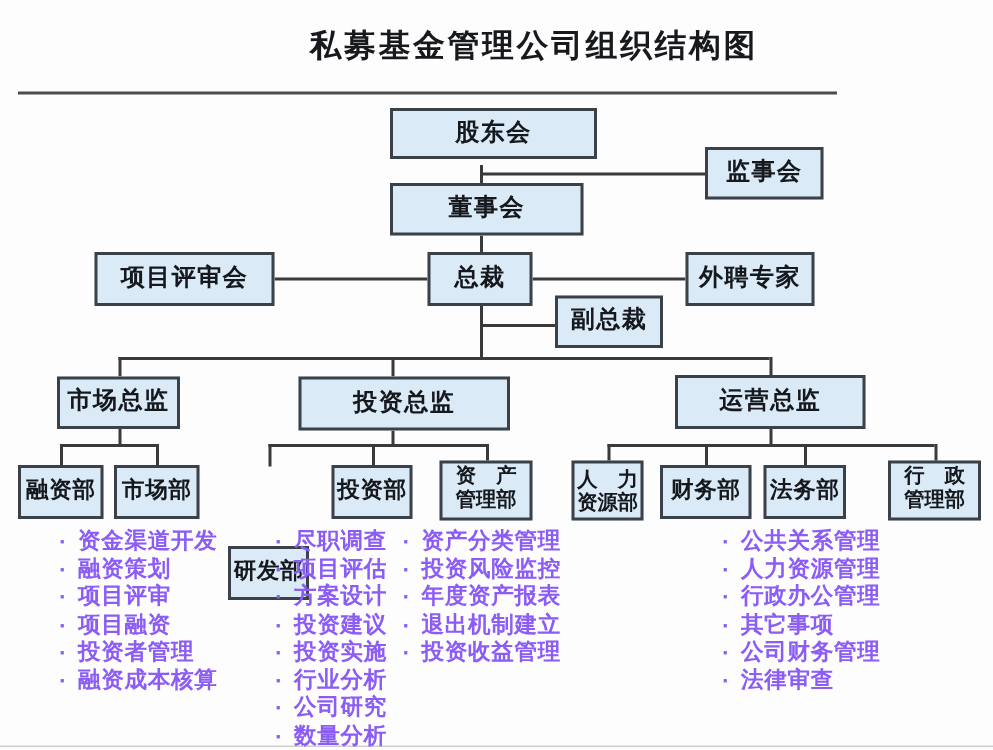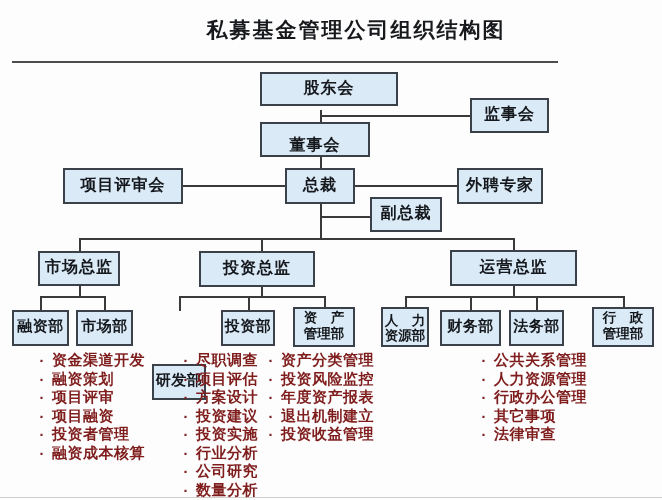--- a/index.html
+++ b/index.html
@@ -23,21 +23,21 @@
     display:flex; flex-direction:column; align-items:center; justify-content:center;
     font-weight:700; color:#15181c; font-size:16px; letter-spacing:1px; line-height:1.15;
     white-space:nowrap;
   }
   .node.sm  { font-size:15px; letter-spacing:0.5px; }
   .node.two { font-size:13.5px; letter-spacing:0; }
   .seg { position:absolute; background:var(--line-color,#3a3a3a); }
   .seg.h { height:2px; }
   .seg.v { width:2px; }
   .blist {
-    position:absolute; font-weight:700; font-size:15px; color:#7f1d1d;
+    position:absolute; font-weight:700; font-size:15px; color:#8b5cf6;
     line-height:18.5px; white-space:nowrap; letter-spacing:0.5px;
   }
   .bitem .bullet { display:inline-block; width:15px; font-size:15px; }
 </style>
 </head>
 <body>
 
 <div id="canvas" style="--node-fill: #daeaf7; --node-border: #3a4148; --line-color: #3a3a3a; background: rgb(253, 253, 253);">
   <div id="title">私募基金管理公司组织结构图</div>
   <div id="rule"></div>
@@ -67,39 +67,39 @@
     <div class="seg v" style="left: 405px; top: 296px; height: 12px;"></div>
     <div class="seg v" style="left: 470px; top: 296px; height: 15px;"></div>
     <div class="seg v" style="left: 536px; top: 296px; height: 15px;"></div>
     <div class="seg v" style="left: 623px; top: 296px; height: 12px;"></div>
     <div class="node" style="left: 260px; top: 72px; width: 138px; height: 34px;">
       <div class="node-line">股东会</div>
     </div>
     <div class="node" style="left: 470px; top: 98px; width: 79px; height: 35px;">
       <div class="node-line">监事会</div>
     </div>
-    <div class="node" style="left: 260px; top: 122px; width: 110px; height: 35px; justify-content: flex-end;">
+    <div class="node" style="left: 260px; top: 122px; width: 129px; height: 35px;">
       <div class="node-line">董事会</div>
     </div>
     <div class="node" style="left: 63px; top: 168px; width: 120px; height: 36px; align-items: center;">
       <div class="node-line">项目评审会</div>
     </div>
     <div class="node" style="left: 285px; top: 168px; width: 70px; height: 36px;">
       <div class="node-line">总裁</div>
     </div>
     <div class="node" style="left: 457px; top: 168px; width: 86px; height: 36px; align-items: center;">
       <div class="node-line">外聘专家</div>
     </div>
     <div class="node" style="left: 370px; top: 197px; width: 72px; height: 35px;">
       <div class="node-line">副总裁</div>
     </div>
     <div class="node" style="left: 38px; top: 251px; width: 82px; height: 35px;">
       <div class="node-line">市场总监</div>
     </div>
-    <div class="node" style="left: 199px; top: 251px; width: 116px; height: 36px;">
+    <div class="node" style="left: 199px; top: 251px; width: 141px; height: 36px;">
       <div class="node-line">投资总监</div>
     </div>
     <div class="node" style="left: 450px; top: 250px; width: 127px; height: 36px;">
       <div class="node-line">运营总监</div>
     </div>
     <div class="node sm" style="left: 12px; top: 310px; width: 57px; height: 36px;">
       <div class="node-line">融资部</div>
     </div>
     <div class="node sm" style="left: 76px; top: 310px; width: 57px; height: 36px;">
       <div class="node-line">市场部</div>
@@ -151,15 +151,16 @@
       <div class="bitem"><span class="bullet">·</span><span>投资风险监控</span></div>
       <div class="bitem"><span class="bullet">·</span><span>年度资产报表</span></div>
       <div class="bitem"><span class="bullet">·</span><span>退出机制建立</span></div>
       <div class="bitem"><span class="bullet">·</span><span>投资收益管理</span></div>
     </div>
     <div class="blist" style="left: 479px; top: 353px;">
       <div class="bitem"><span class="bullet">·</span><span>公共关系管理</span></div>
       <div class="bitem"><span class="bullet">·</span><span>人力资源管理</span></div>
       <div class="bitem"><span class="bullet">·</span><span>行政办公管理</span></div>
       <div class="bitem"><span class="bullet">·</span><span>其它事项</span></div>
+      <div class="bitem"><span class="bullet">·</span><span>公司财务管理</span></div>
       <div class="bitem"><span class="bullet">·</span><span>法律审查</span></div>
     </div>
   </div>
 
 </body></html>

